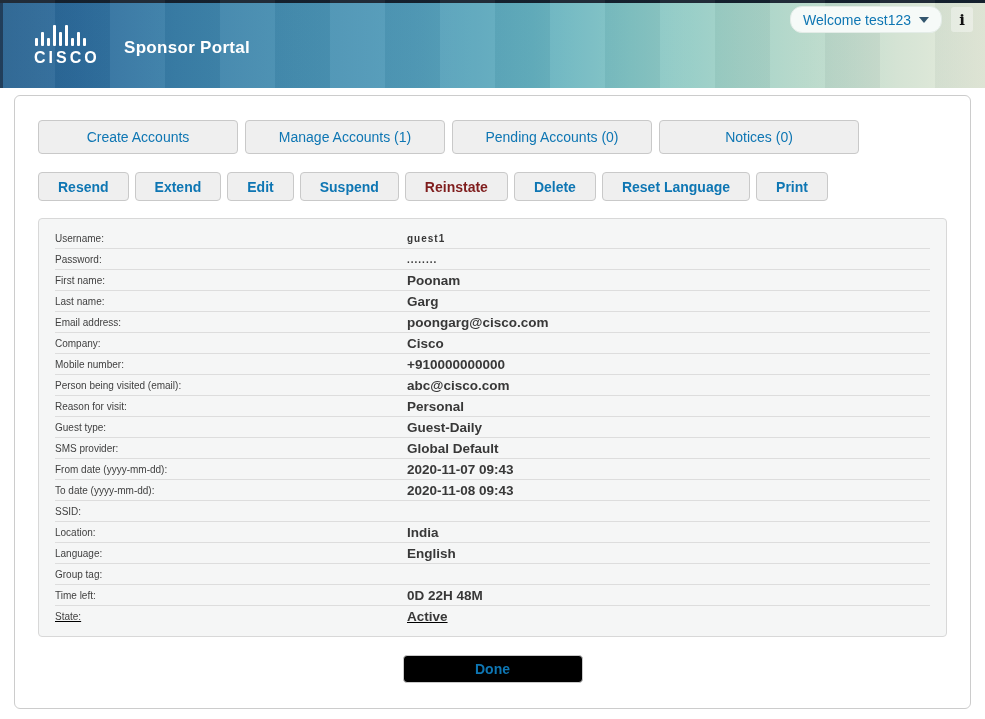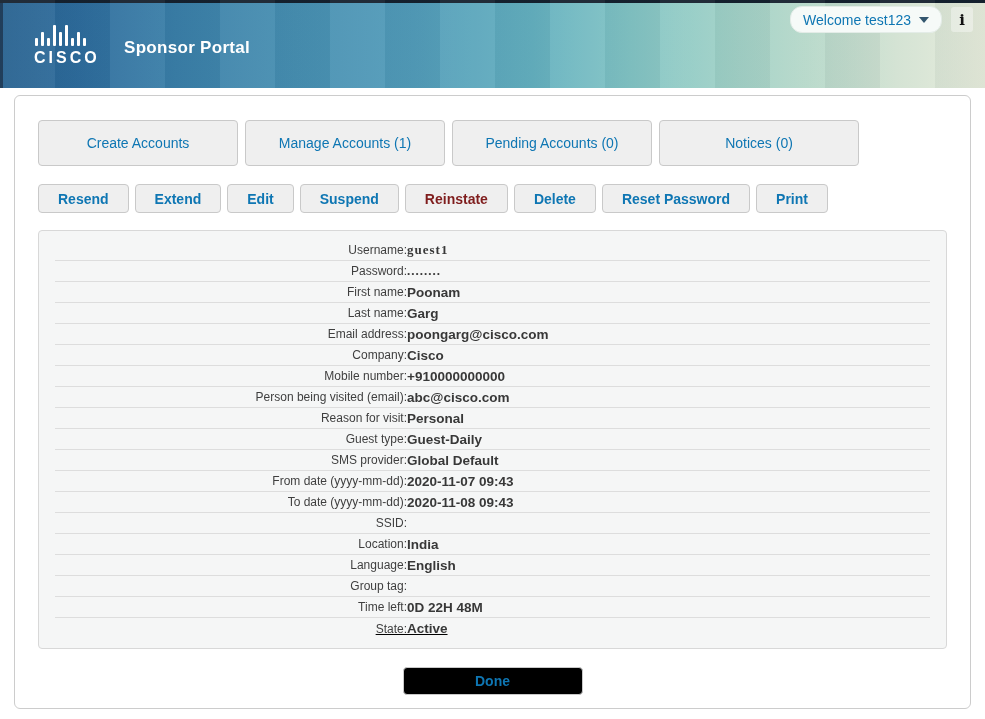--- a/index.html
+++ b/index.html
@@ -46,21 +46,21 @@
   }
 
   
   .card {
     margin:7px 0 0 14px; width:957px; height:614px;
     background:#fff; border:1px solid #cccccc; border-radius:6px;
     position:relative;
   }
   .tabs { display:flex; gap:7px; padding:24px 0 0 23px; }
   .tab {
-    width:200px; height:46px; display:flex; align-items:center; justify-content:center;
+    width:200px; height:34px; display:flex; align-items:center; justify-content:center;
     background:#efefef; border:1px solid #c9c9c9; border-radius:4px;
     color:#0e76b3; font-size:14px; cursor:pointer;
   }
   .actions { display:flex; gap:6px; margin:18px 0 0 23px; }
   .action-btn {
     height:29px; padding:0 19px; display:flex; align-items:center; justify-content:center;
     background:#efefef; border:1px solid #c9c9c9; border-radius:4px;
     color:#0e76b3; font-size:14px; font-weight:bold; cursor:pointer;
   }
   .action-btn.disabled { color:#7f1d1d; cursor:default; }
@@ -68,23 +68,23 @@
   .details-panel {
     margin:17px 23px 0 23px; background:#f5f6f6;
     border:1px solid #d8d8d8; border-radius:4px;
     padding:9px 16px;
   }
   .detail-row {
     display:grid; grid-template-columns:352px 1fr; align-items:center;
     height:21px; border-bottom:1px solid #dddddd;
   }
   .detail-row:last-child { border-bottom:none;text-decoration:underline; }
-  .detail-label { color:#3f3f3f; font-size:12px;text-align:right; }
+  .detail-label { color:#3f3f3f; font-size:10px; }
   .detail-value { color:#383838; font-size:13.5px; font-weight:bold; }
-  .detail-value.mono { font-family:Liberation Serif, serif; font-size:13px; letter-spacing:1px; }
+  .detail-value.mono { font-family:Liberation Sans, sans-serif; font-size:10px; letter-spacing:1px; }
 
   .done-wrap { text-align:center; margin-top:18px; }
   .done-btn {
     width:180px; height:28px; display:inline-flex; align-items:center; justify-content:center;
     background:#000000; border:1px solid #c9c9c9; border-radius:4px;
     color:#0e76b3; font-size:14px; font-weight:bold; cursor:pointer;
   }
 </style>
 </head>
 <body>
@@ -121,21 +121,21 @@
       <div class="tab">Pending Accounts (0)</div>
       <div class="tab">Notices (0)</div>
     </div>
   <div class="actions">
       <button class="action-btn">Resend</button>
       <button class="action-btn">Extend</button>
       <button class="action-btn">Edit</button>
       <button class="action-btn">Suspend</button>
       <button class="action-btn disabled">Reinstate</button>
       <button class="action-btn">Delete</button>
-      <button class="action-btn">Reset Password</button>
+      <button class="action-btn">Reset Language</button>
       <button class="action-btn">Print</button>
     </div>
   <div class="details-panel">
       <div class="detail-row">
         <div class="detail-label">Username:</div>
         <div class="detail-value mono">guest1</div>
       </div>
       <div class="detail-row">
         <div class="detail-label">Password:</div>
         <div class="detail-value mono">........</div>

